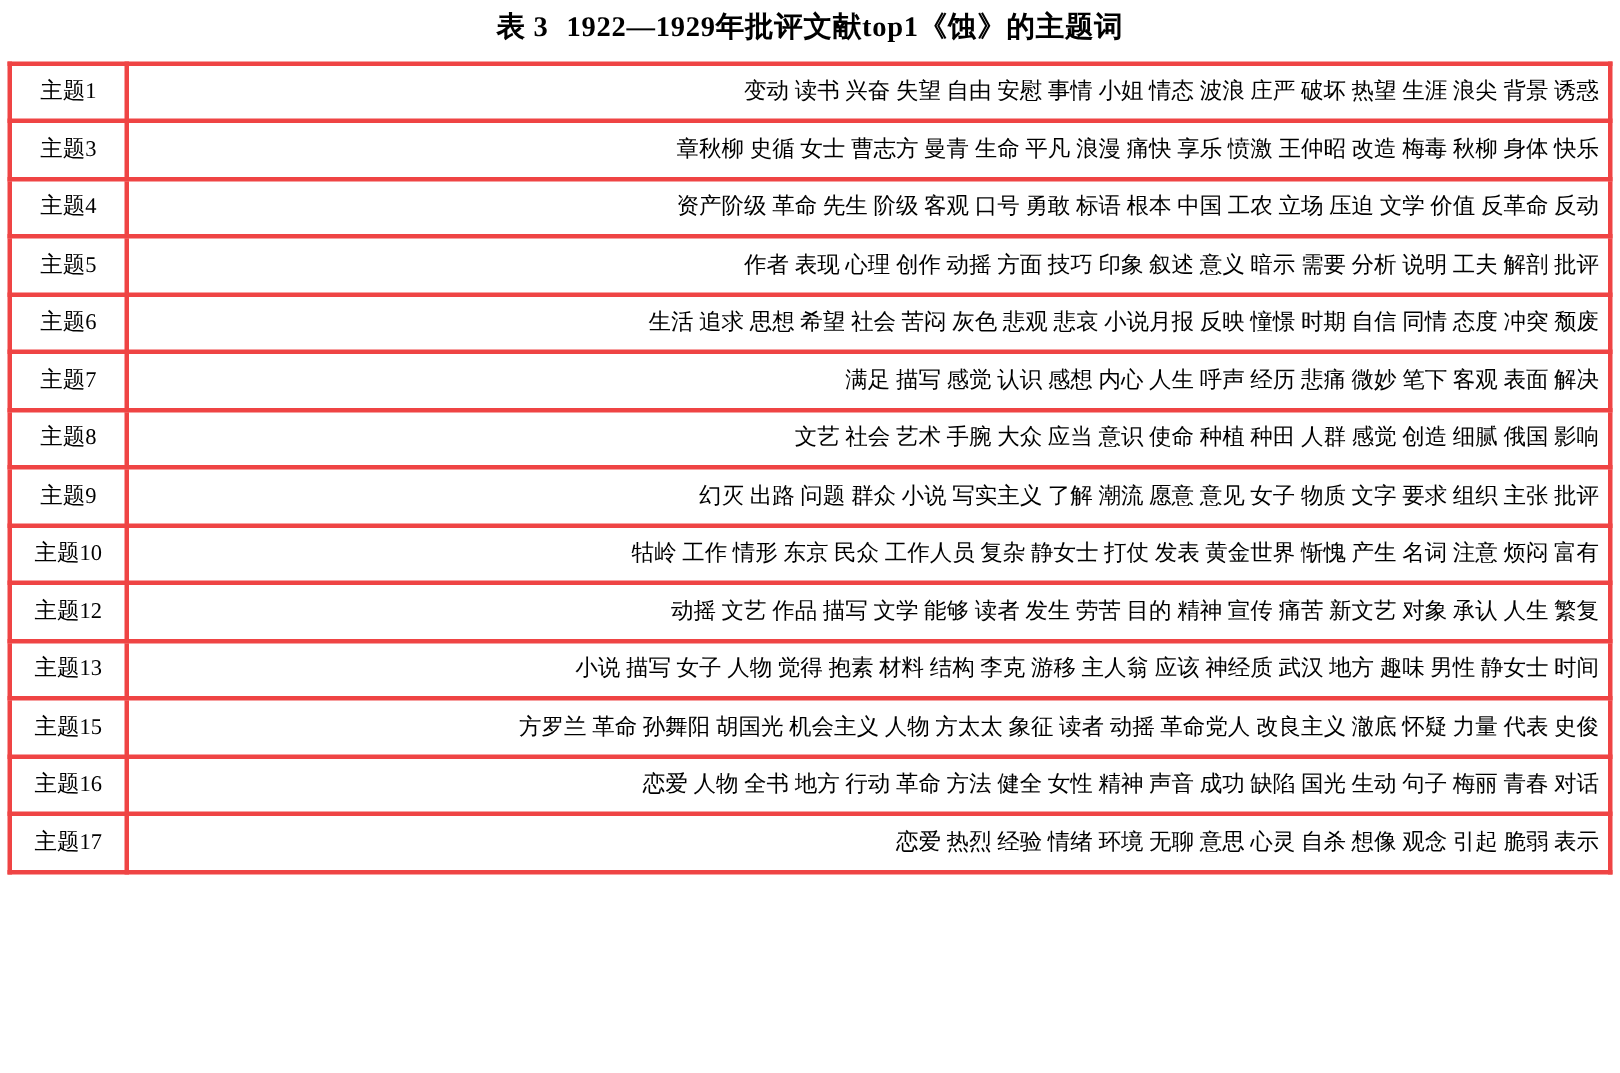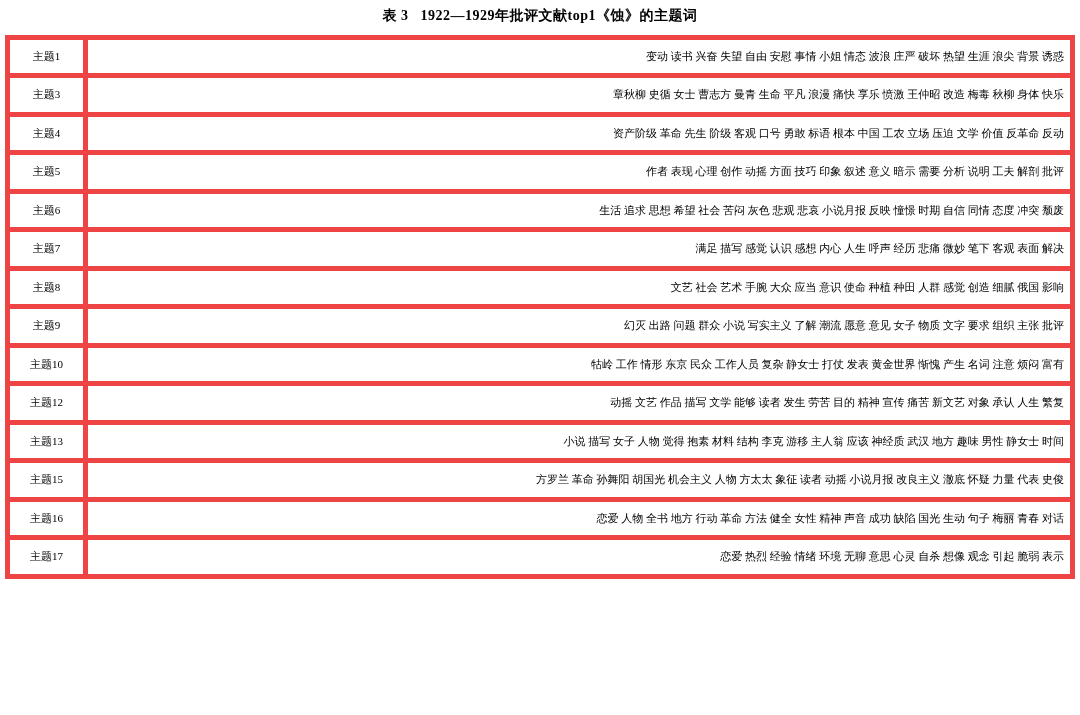--- a/index.html
+++ b/index.html
@@ -16,41 +16,41 @@
   }
   .page {
     width: 1080px;
     height: 715px;
     box-sizing: border-box;
     padding: 0;
     position: relative;
   }
   .table-caption {
     text-align: center;
-    font-size: 14px;
+    font-size: 19px;
     font-weight: bold;
     letter-spacing: 0.5px;
     padding: 8px 0 10px 0;
     line-height: 1.2;
   }
   .table-caption .cap-num {
     margin-right: 12px;
   }
   table.topic-table {
     width: 1070px;
     margin: 0 auto;
     border-collapse: collapse;
     table-layout: fixed;
   }
   table.topic-table tr {
     height: 38.5px;
   }
   table.topic-table td {
-    border: 5px solid #ef4444;
-    font-size: 11px;
+    border: 3px solid #ef4444;
+    font-size: 15px;
     line-height: 1.25;
     vertical-align: middle;
     padding: 2px 6px;
     box-sizing: border-box;
   }
   td.topic-label {
     width: 78px;
     text-align: center;
     white-space: nowrap;
     letter-spacing: 0px;
@@ -113,21 +113,21 @@
       <tr>
         <td class="topic-label">主题12</td>
         <td class="topic-words">动摇 文艺 作品 描写 文学 能够 读者 发生 劳苦 目的 精神 宣传 痛苦 新文艺 对象 承认 人生 繁复</td>
       </tr>
       <tr>
         <td class="topic-label">主题13</td>
         <td class="topic-words">小说 描写 女子 人物 觉得 抱素 材料 结构 李克 游移 主人翁 应该 神经质 武汉 地方 趣味 男性 静女士 时间</td>
       </tr>
       <tr>
         <td class="topic-label">主题15</td>
-        <td class="topic-words">方罗兰 革命 孙舞阳 胡国光 机会主义 人物 方太太 象征 读者 动摇 小说月报 改良主义 澈底 怀疑 力量 代表 史俊</td>
+        <td class="topic-words">方罗兰 革命 孙舞阳 胡国光 机会主义 人物 方太太 象征 读者 动摇 革命党人 改良主义 澈底 怀疑 力量 代表 史俊</td>
       </tr>
       <tr>
         <td class="topic-label">主题16</td>
         <td class="topic-words">恋爱 人物 全书 地方 行动 革命 方法 健全 女性 精神 声音 成功 缺陷 国光 生动 句子 梅丽 青春 对话</td>
       </tr>
       <tr>
         <td class="topic-label">主题17</td>
         <td class="topic-words">恋爱 热烈 经验 情绪 环境 无聊 意思 心灵 自杀 想像 观念 引起 脆弱 表示</td>
       </tr>
     </tbody>

